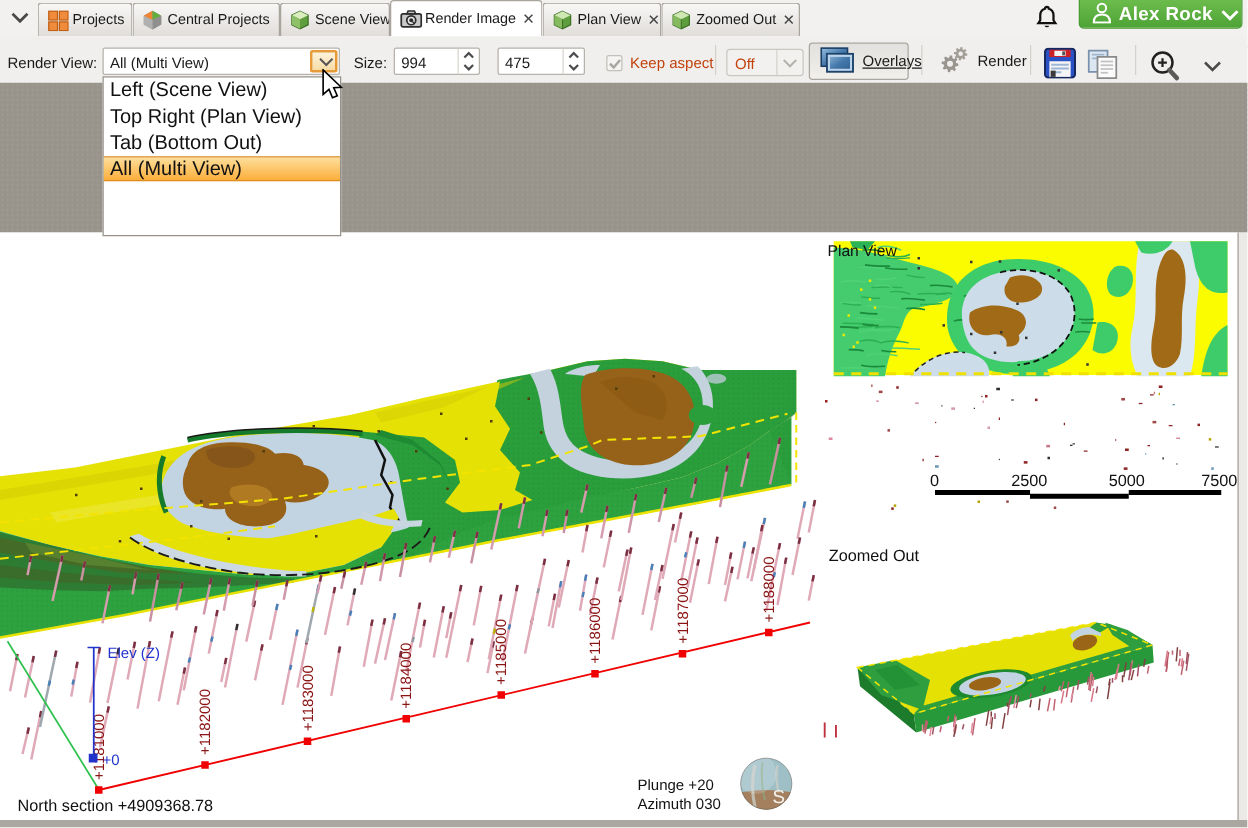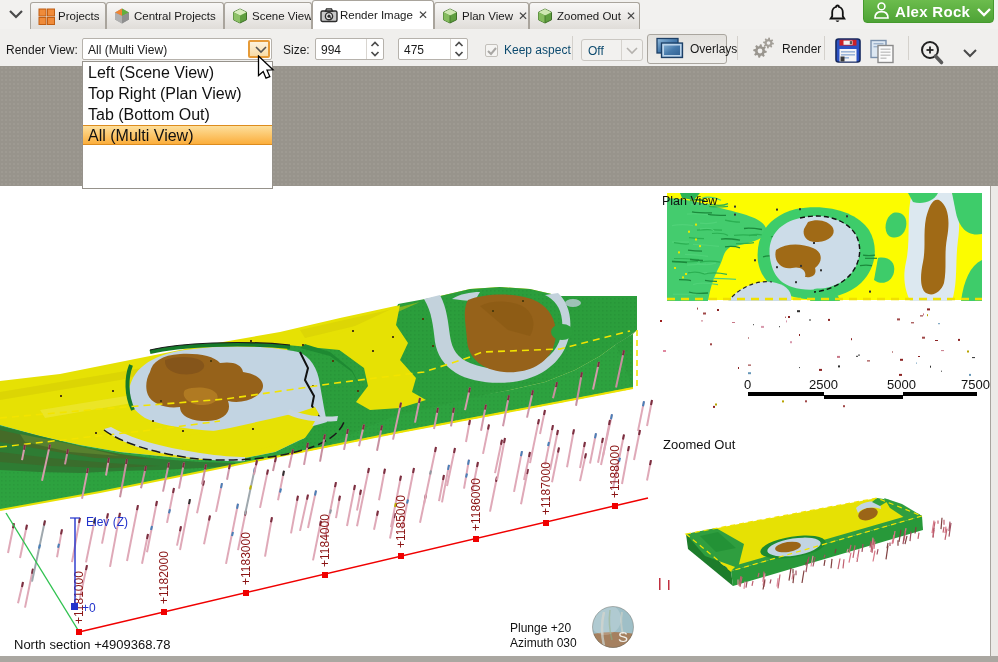--- a/index.html
+++ b/index.html
@@ -26,25 +26,25 @@
 .box { position:absolute; top:9px; height:22px; background:#fff; border:1px solid #b6b2ac; border-radius:2px; font-size:12px; }
 .sep { position:absolute; top:7px; width:1px; height:24px; background:#d4d1cc; }
 #combo { left:82px; width:190px; }
 #combo .cv { position:absolute; left:5px; top:4px; }
 #combo .cbtn { position:absolute; right:1px; top:1px; width:22px; height:18px; border:2px solid #e69b38; border-radius:2px; background:linear-gradient(#fdf3dd,#f8dca6); }
 #spin1 { left:315px; width:69px; }
 #spin2 { left:398px; width:70px; }
 .spv { position:absolute; left:5px; top:4px; }
 .sparrows { position:absolute; right:0; top:0; width:17px; height:20px; border-left:1px solid #d8d5d0; }
 #kchk { position:absolute; left:485px; top:15px; width:13px; height:13px; background:#f5f4f2; border:1px solid #c3c0bb; border-radius:2px; }
-.gray { color:#0c4a6e; }
+.gray { color:#c2410c; }
 #offbox { position:absolute; left:581px; top:10px; width:62px; height:22px; border:1px solid #cac7c2; border-radius:3px; background:#f2f1ef; }
 #overlays { position:absolute; left:647px; top:5px; width:80px; height:30px; border:1px solid #aaa69f; border-radius:3px;
   background:linear-gradient(#e3e1dd,#f0efec); display:flex; align-items:center; }
-#overlays span { margin-left:6px; }
+#overlays span { margin-left:6px;text-decoration:underline; }
 #renderbtn { position:absolute; left:746px; top:5px; height:30px; display:flex; align-items:center; }
 #renderbtn span { margin-left:5px; }
 
 #darkband { position:absolute; left:0; top:66px; width:998px; height:120px; background:#98948c;
   background-image:radial-gradient(#9e9a92 0.8px, transparent 1px); background-size:4px 4px; }
 #rightcol { position:absolute; left:990px; top:186px; width:8px; height:470px; background:#eceae7; border-left:1px solid #a8a49e; }
 #botstrip { position:absolute; left:0; top:656px; width:998px; height:6px; background:#aaa7a1; }
 #canvas { position:absolute; left:0; top:186px; width:990px; height:470px; background:#fff; }
 
 #ddlist { position:absolute; left:82px; top:61px; width:191px; height:128px; background:#fff;

